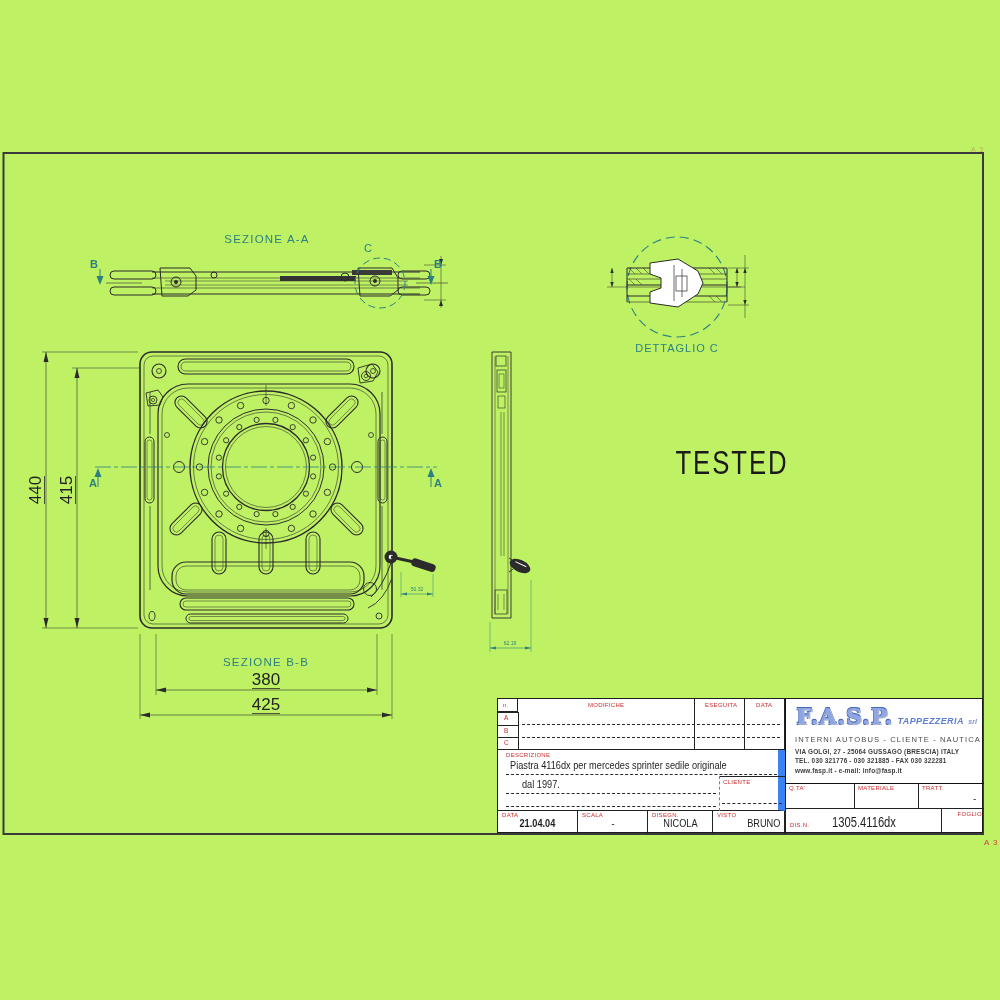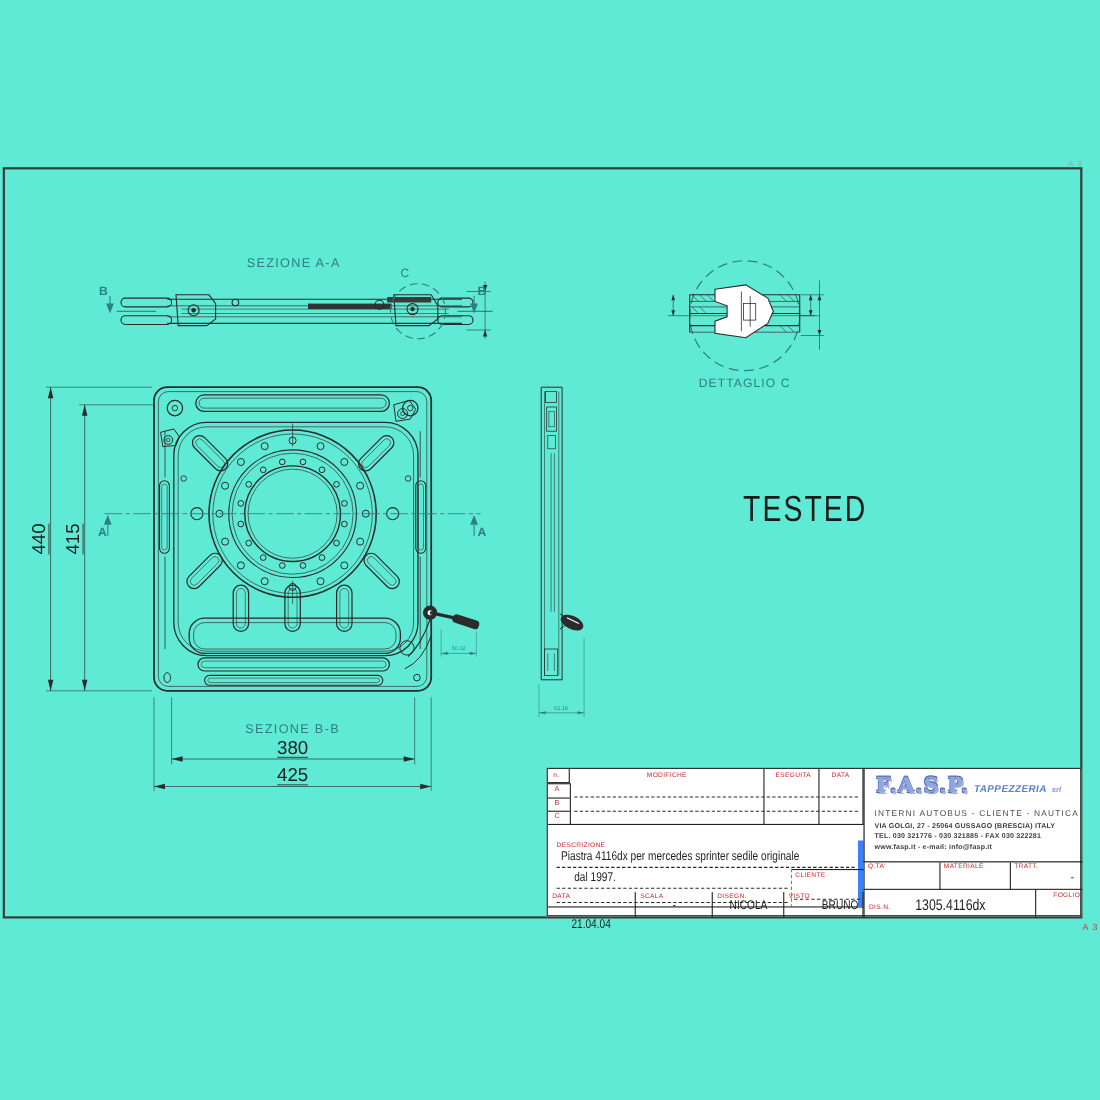--- a/index.html
+++ b/index.html
@@ -1,34 +1,34 @@
 <!DOCTYPE html>
 <html><head>
 <meta charset="utf-8">
 <style>
   html,body{margin:0;padding:0;background:#ffffff;}
-  .sheet{position:relative;width:1000px;height:1000px;background:#5eead4;overflow:hidden;
+  .sheet{position:relative;width:1000px;height:1000px;background:#bef264;overflow:hidden;
          font-family:"Liberation Sans", sans-serif;}
   svg text{font-family:"Liberation Sans", sans-serif;}
 
   
   .tb{position:absolute;left:497px;top:698px;width:486px;height:135px;
       border:1.5px solid #1c1c1c;box-sizing:border-box;background:#fff;}
   .tb .box{position:absolute;box-sizing:border-box;}
   .lbl{position:absolute;color:#cc2a2a;font-size:6px;letter-spacing:.3px;white-space:nowrap;}
   .val{color:#1e1e1e;white-space:nowrap;}
   .cond{display:inline-block;transform:scaleX(.8);transform-origin:0 50%;}
   .condc{display:inline-block;transform:scaleX(.8);transform-origin:50% 50%;}
   .dashline{position:absolute;border-top:1.2px dashed #2a2a2a;height:0;}
   .grnline{position:absolute;border-left:1.5px dashed #2db52d;width:0;}
 
   .rev-head{position:absolute;color:#cc2a2a;font-size:6px;letter-spacing:.3px;}
   .rev-row-lbl{position:absolute;color:#cc2a2a;font-size:6.5px;}
 
-  .logo-main{font-family:"DejaVu Serif", serif;font-weight:bold;font-size:19px;
+  .logo-main{font-family:"DejaVu Serif", serif;font-weight:bold;font-size:22px;
              color:#8fa6e4;letter-spacing:1px;
              text-shadow:1.4px 1.4px 0 #aab4cf, -0.6px -0.6px 0 #4b69bc, 0.6px -0.6px 0 #4b69bc,
                          -0.6px 0.6px 0 #4b69bc;}
   .logo-sub{font-style:italic;font-weight:bold;font-size:9px;color:#5d7fd2;letter-spacing:.4px;}
   .logo-srl{font-style:italic;font-weight:bold;font-size:7px;color:#7d95d8;}
   .co-line1{font-size:7.6px;color:#4a4a4a;letter-spacing:1.1px;white-space:nowrap;}
   .co-line{font-size:6.4px;font-weight:bold;color:#3c3c3c;letter-spacing:.2px;white-space:nowrap;}
 
   .sheet-size{position:absolute;color:#cc4444;font-size:8px;letter-spacing:1px;}
   .sheet-size.top{left:971px;top:146px;opacity:.4;font-size:7px;}
@@ -396,21 +396,21 @@
     <div style="position:absolute;left:0;top:13px;width:20px;height:0;border-top:1px solid #222;"></div>
     <div style="position:absolute;left:0;top:26px;width:20px;height:0;border-top:1px solid #222;"></div>
     <div style="position:absolute;left:0;top:38px;width:20px;height:0;border-top:1px solid #222;"></div>
     <div class="rev-row-lbl" style="left:6px;top:15px;">A</div>
     <div class="rev-row-lbl" style="left:6px;top:28px;">B</div>
     <div class="rev-row-lbl" style="left:6px;top:40px;">C</div>
     <div class="dashline" style="left:24px;top:25px;width:258px;"></div>
     <div class="dashline" style="left:24px;top:38px;width:258px;"></div>
   </div>
 
-  <div class="box" style="left:0;top:65px;width:287px;height:61px;border-right:5px solid #3b82f6;border-bottom:1px solid #222;">
+  <div class="box" style="left:0;top:51px;width:287px;height:61px;border-right:7px solid #3b82f6;border-bottom:1px solid #222;">
     <span class="lbl" style="left:8px;top:2px;">DESCRIZIONE</span>
     <div class="val" style="position:absolute;left:12px;top:9px;font-size:11.5px;">
       <span class="cond">Piastra  4116dx per mercedes sprinter sedile originale</span>
     </div>
     <div class="val" style="position:absolute;left:12px;top:28px;font-size:11.5px;padding-left:12px;">
       <span class="cond">dal 1997.</span>
     </div>
     <div class="dashline" style="left:8px;top:24px;width:271px;"></div>
     <div class="dashline" style="left:8px;top:43px;width:210px;"></div>
     <div class="dashline" style="left:8px;top:56px;width:210px;"></div>
@@ -418,21 +418,21 @@
     <div class="box" style="left:221px;top:26px;width:66px;height:35px;border-top:1px solid #222;">
       <span class="lbl" style="left:4px;top:2px;">CLIENTE</span>
       <div class="dashline" style="left:3px;top:26px;width:60px;"></div>
     </div>
     <div class="grnline" style="left:221px;top:26px;height:35px;"></div>
   </div>
 
   <div class="box" style="left:0;top:112px;width:287px;height:23px;border-right:1px solid #222;">
     <div class="box" style="left:0;top:0;width:80px;height:23px;border-right:1px solid #222;">
       <span class="lbl" style="left:4px;top:1px;">DATA</span>
-      <div class="val" style="position:absolute;left:0;right:0;top:24px;text-align:center;font-size:11.5px;">
+      <div class="val" style="position:absolute;left:0;right:0;top:6px;text-align:center;font-size:11.5px;font-weight:bold;">
         <span class="condc">21.04.04</span>
       </div>
     </div>
     <div class="box" style="left:80px;top:0;width:70px;height:23px;border-right:1px solid #222;">
       <span class="lbl" style="left:4px;top:1px;">SCALA</span>
       <div class="val" style="position:absolute;left:0;right:0;top:6px;text-align:center;font-size:11.5px;">
         <span class="condc">-</span>
       </div>
     </div>
     <div class="box" style="left:150px;top:0;width:65px;height:23px;border-right:1px solid #222;">

